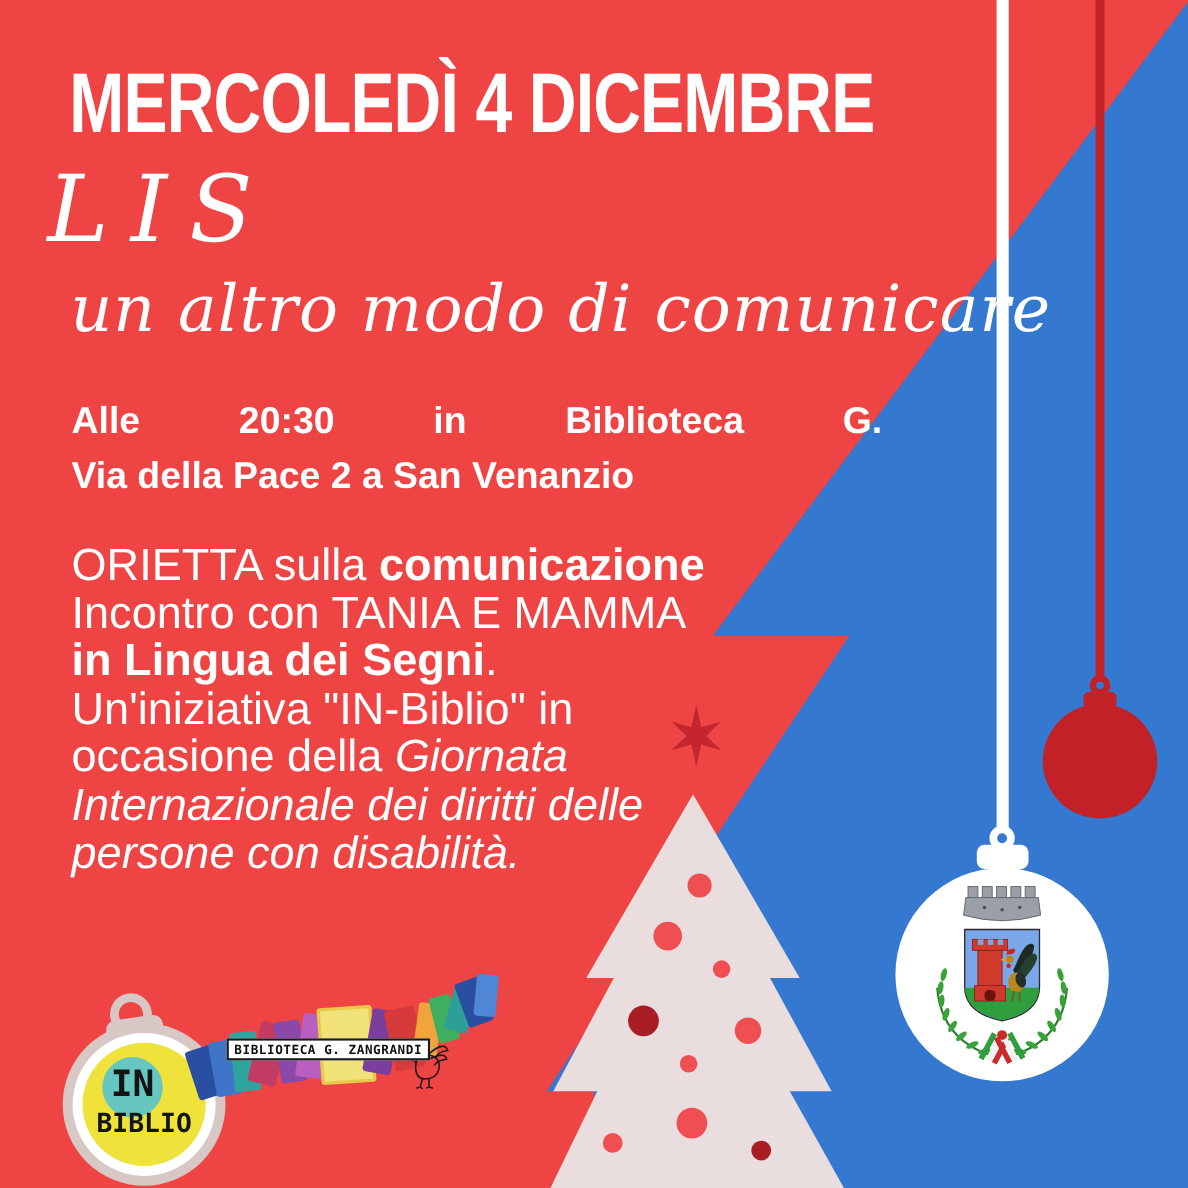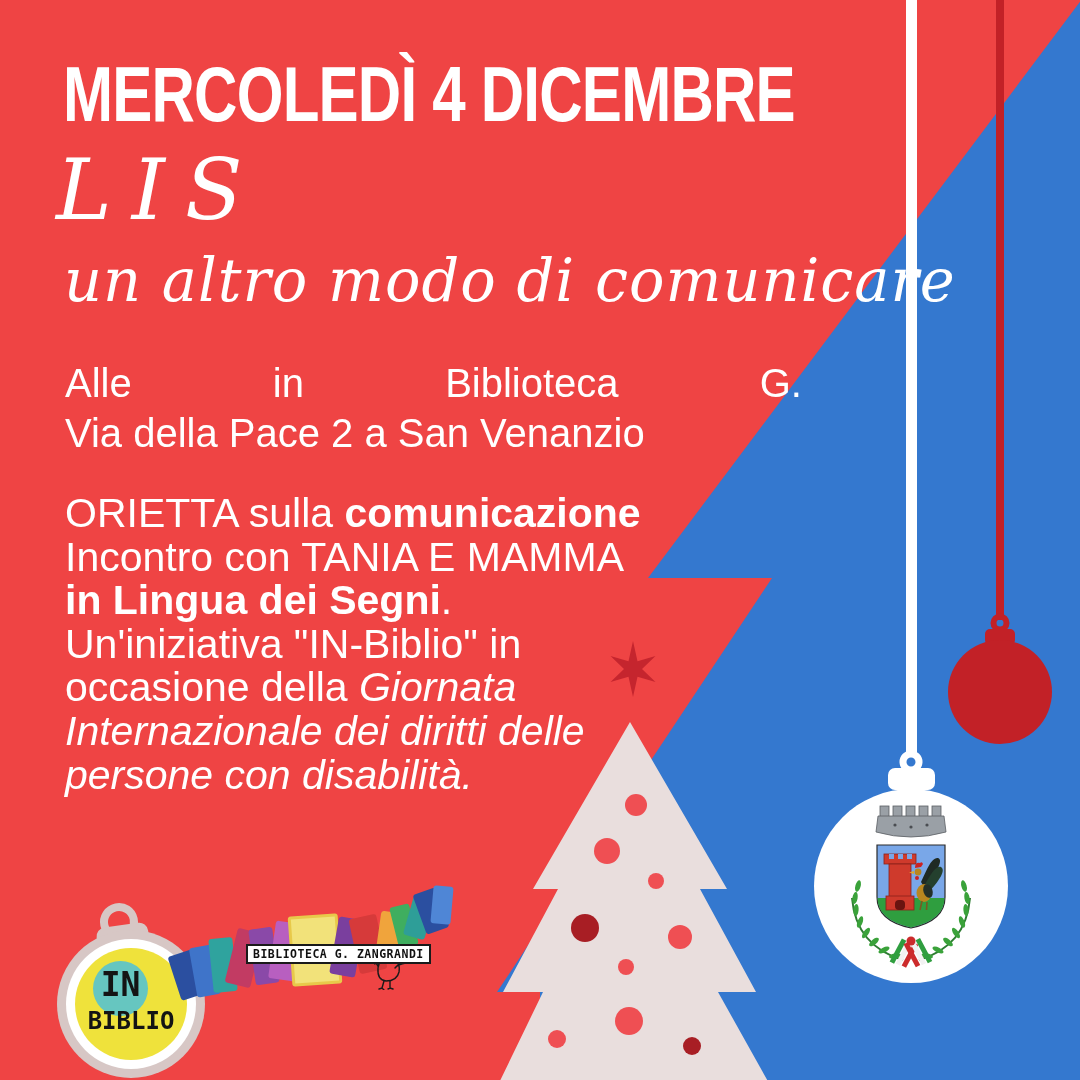--- a/index.html
+++ b/index.html
@@ -5,27 +5,27 @@
   html,body{margin:0;padding:0;background:#444;}
   .poster{position:relative;width:1080px;height:1080px;overflow:hidden;
           background:#ef4444;font-family:"Liberation Sans",sans-serif;}
   .abs{position:absolute;}
   svg{display:block;}
   .bg-svg{position:absolute;left:0;top:0;}
 
   .title{left:63px;top:56px;font-size:77px;font-weight:bold;color:#fff;
          letter-spacing:-1px;transform:scaleX(0.78);transform-origin:left top;
          white-space:nowrap;line-height:1;}
-  .lis{left:56px;top:148px;font-family:"DejaVu Serif",serif;font-style:italic;
+  .lis{left:43px;top:148px;font-family:"DejaVu Serif",serif;font-style:italic;
        font-size:84px;color:#fff;letter-spacing:20px;line-height:1;}
   .script{left:64px;top:246px;font-family:"DejaVu Serif",serif;font-style:italic;
        font-size:59px;color:#fff;letter-spacing:1px;white-space:nowrap;line-height:1.2;}
 
-  .address{left:65px;top:358px;width:737px;color:#fff;font-weight:normal;
-           font-size:40px;line-height:50px;}
+  .address{left:65px;top:358px;width:737px;color:#fff;font-weight:bold;
+           font-size:34px;line-height:50px;}
   .address .just{display:flex;justify-content:space-between;white-space:nowrap;}
   .para{left:65px;top:492px;color:#fff;font-size:41px;line-height:43.6px;}
   .para .ln{white-space:nowrap;}
   .para b{font-weight:bold;}
   .para i{font-style:italic;}
 
   
   .ib-ring{left:100px;top:903px;width:22px;height:22px;border:8px solid #d7c7c5;
            border-radius:50%;transform:rotate(-12deg);}
   .ib-cap{left:97px;top:925px;width:52px;height:27px;background:#d7c7c5;
@@ -36,21 +36,21 @@
   .ib-teal{left:93px;top:961px;width:55px;height:55px;background:#66c6c0;border-radius:50%;}
   .ib-in{left:93px;top:968px;width:55px;text-align:center;font-family:"DejaVu Sans Mono",monospace;
          font-weight:bold;font-size:33px;color:#141414;line-height:1;}
   .ib-biblio{left:72px;top:1009px;width:118px;text-align:center;font-family:"DejaVu Sans Mono",monospace;
          font-weight:bold;font-size:24px;color:#141414;line-height:1;letter-spacing:0px;}
 
   
   .book{position:absolute;border-radius:3px;}
   .lib-label{left:206px;top:944px;background:#fff;border:2px solid #1a1a1a;color:#111;
       font-family:"DejaVu Sans Mono",monospace;font-weight:bold;font-size:11.5px;
-      letter-spacing:0.5px;padding:1px 5px;white-space:nowrap;margin-left:40px;}
+      letter-spacing:0.5px;padding:1px 5px;white-space:nowrap;}
 </style>
 </head>
 <body>
 
 <div class="poster">
 
   <svg class="bg-svg" width="1080" height="1080" viewBox="0 0 1080 1080">
 
     <polygon points="1085,-5 648,578 772,578 497,992 540,992 540,1085 1085,1085 1085,-5" fill="#3478cf"></polygon>
 
@@ -159,20 +159,21 @@
     </g>
   </svg>
 
   <div class="abs title">MERCOLEDÌ 4 DICEMBRE</div>
   <div class="abs lis">LIS</div>
   <div class="abs script">un altro modo di comunicare</div>
 
   <div class="abs address">
     <div class="just">
       <span>Alle</span>
+      <span>20:30</span>
       <span>in</span>
       <span>Biblioteca</span>
       <span>G.</span>
     </div>
     <div>Via della Pace 2 a San Venanzio</div>
   </div>
 
   <div class="abs para">
     <div class="ln"><span>ORIETTA sulla </span><b>comunicazione</b></div>
     <div class="ln">Incontro con TANIA E MAMMA</div>

